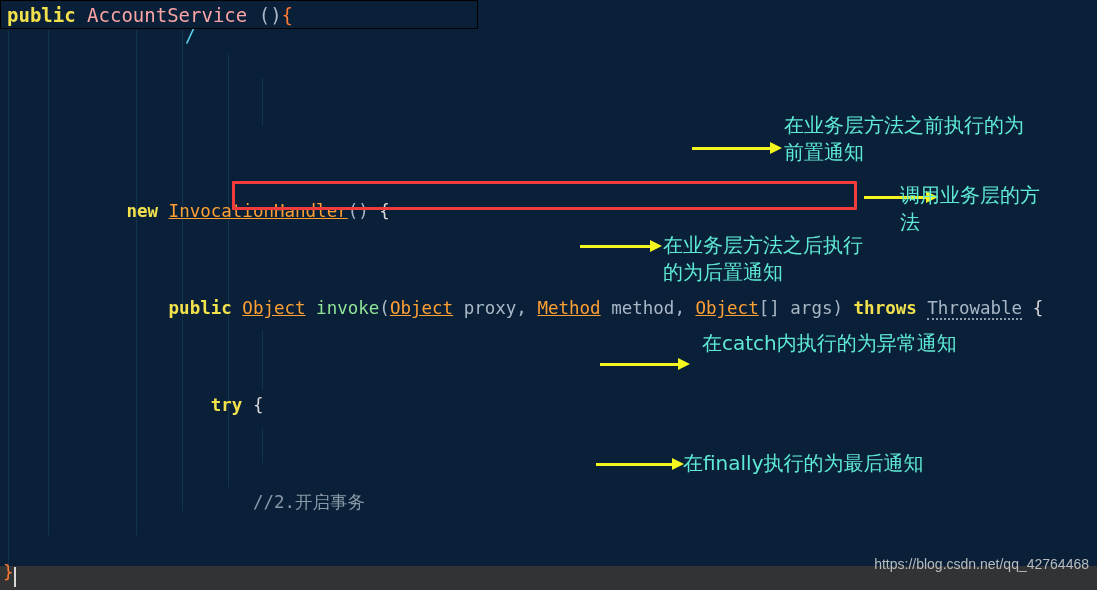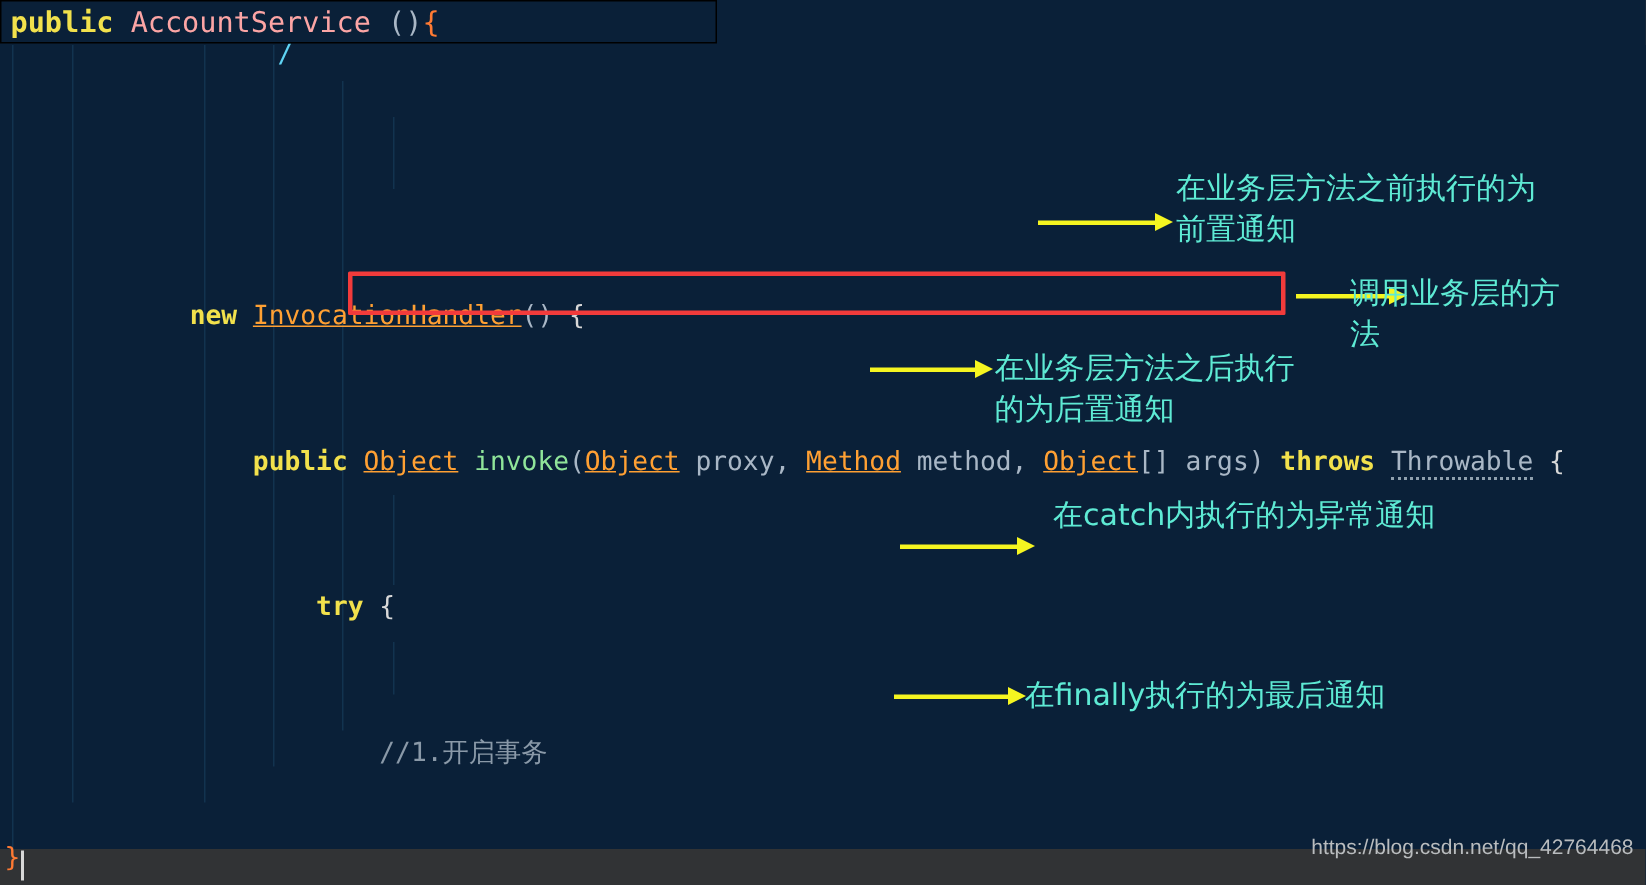--- a/index.html
+++ b/index.html
@@ -129,21 +129,21 @@
   <div id="code">
 
     <div class="ln"></div>
 
     <div class="ln"><span class="pun">            </span><span class="kw">new</span><span class="pun"> </span><span class="cls">InvocationHandler</span><span class="pun">()</span><span class="pun"> </span><span class="brc">{</span></div>
 
     <div class="ln"><span class="pun">                </span><span class="kw">public</span><span class="pun"> </span><span class="cls">Object</span><span class="pun"> </span><span class="mth">invoke</span><span class="pun">(</span><span class="cls">Object</span><span class="pun"> </span><span class="pln">proxy</span><span class="pun">, </span><span class="cls">Method</span><span class="pun"> </span><span class="pln">method</span><span class="pun">, </span><span class="cls">Object</span><span class="pun">[]</span><span class="pun"> </span><span class="pln">args</span><span class="pun">)</span><span class="pun"> </span><span class="kw">throws</span><span class="pun"> </span><span class="warn">Throwable</span><span class="pun"> </span><span class="brc">{</span></div>
 
     <div class="ln"><span class="pun">                    </span><span class="kw">try</span><span class="pun"> </span><span class="brc">{</span></div>
 
-    <div class="ln"><span class="pun">                        </span><span class="cmt">//1.开启事务</span></div>
+    <div class="ln"><span class="pun">                        </span><span class="cmt">//2.开启事务</span></div>
 
     
 
     
 
     
 
     
 
     

